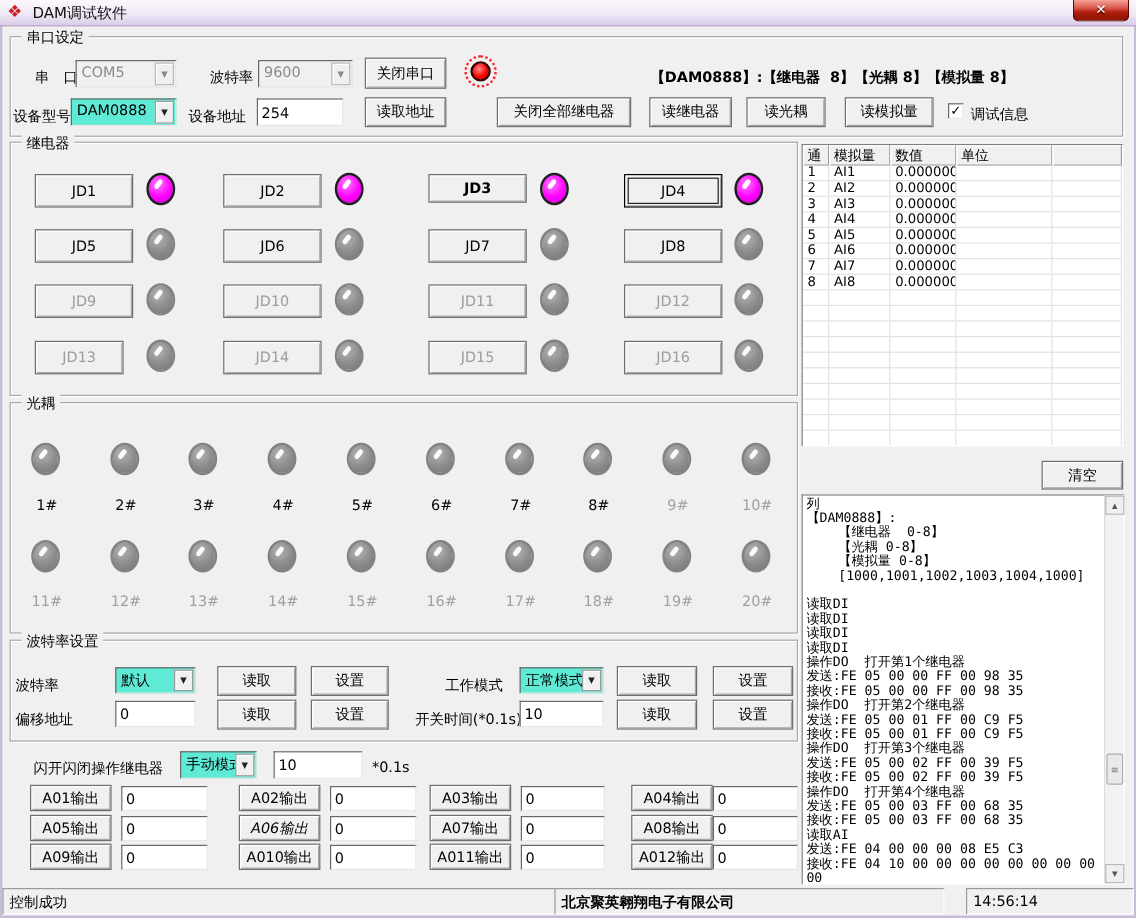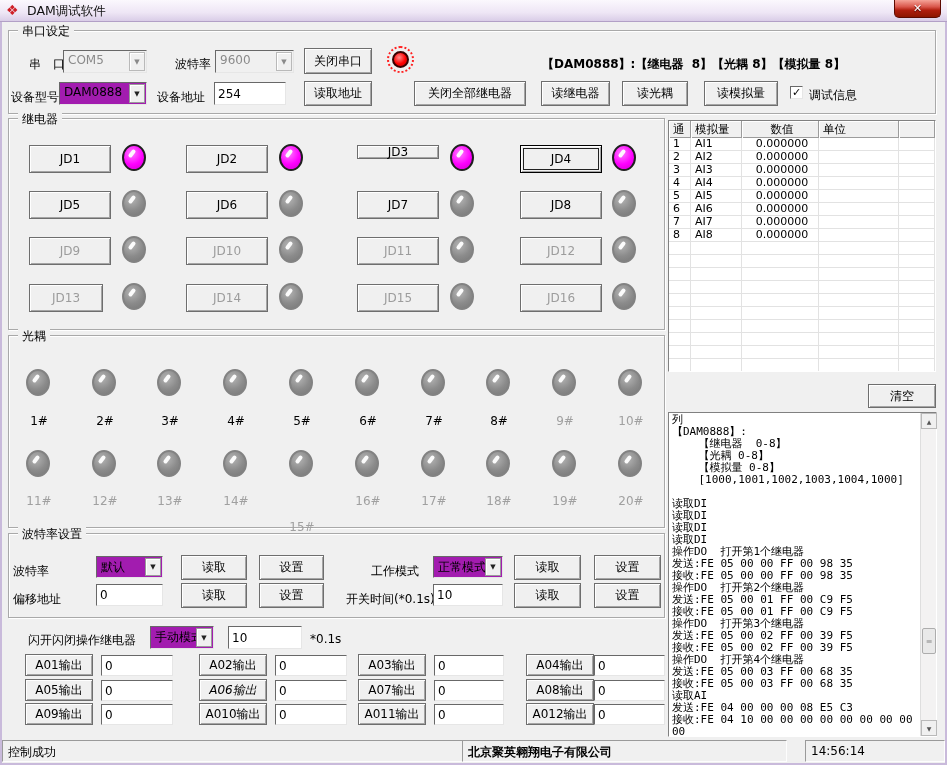--- a/index.html
+++ b/index.html
@@ -23,21 +23,21 @@
          box-shadow:inset 1px 1px 0 #fff, inset -1px -1px 0 #a5a5a5;
          font-size:12px; font-family:inherit; color:#000;
          display:flex; align-items:center; justify-content:center; cursor:default; white-space:pre; }
   .btn.dim { color:#9c9c9c; }
   .btn.focused { border-color:#000; outline:1px solid #222; outline-offset:-4px; }
   .lbl { position:absolute; font-size:12px; color:#000; white-space:pre; }
   .lbl.dim { color:#a0a0a0; }
   .bold { font-weight:bold; }
   .tbx { position:absolute; background:#fff; border:1px solid; border-color:#686868 #e6e6e6 #e6e6e6 #686868;
          font-size:12px; font-family:inherit; padding:1px 3px; color:#000; }
-  .combo { position:absolute; background:#a21caf; border:1px solid; border-color:#686868 #e6e6e6 #e6e6e6 #686868; }
+  .combo { position:absolute; background:#5eead4; border:1px solid; border-color:#686868 #e6e6e6 #e6e6e6 #686868; }
   .combo-text { position:absolute; left:4px; top:2px; font-size:12px; white-space:pre; }
   .combo-btn { position:absolute; right:1px; top:1px; bottom:1px; width:16px; background:#f0f0f0;
                border:1px solid #9a9a9a; box-shadow:inset 1px 1px 0 #fff;
                display:flex; align-items:center; justify-content:center; font-size:7px; color:#222; }
   .combo.disabled { background:#f0f0f0; }
   .combo.disabled .combo-text { color:#8a8a8a; }
   .combo.disabled .combo-btn { color:#8a8a8a; border-color:#b9b9b9; }
   .led { position:absolute; width:24px; height:27px; border-radius:50%;
          background:radial-gradient(circle at 38% 32%, #b4b4b4, #8b8b8b 55%, #787878);
          border:2px solid #828282; }
@@ -57,21 +57,21 @@
   
   .table { position:absolute; left:668px; top:120px; width:268px; height:252px; background:#fff;
            border:1px solid; border-color:#808080 #fff #fff #808080; overflow:hidden; }
   .thead { display:flex; height:17px; }
   .th { background:#f0f0f0; border-right:1px solid #9c9c9c;
         box-shadow:inset 1px 1px 0 #fff, inset 0 -1px 0 #9c9c9c;
         font-size:11.5px; padding:1px 0 0 4px; white-space:pre; }
   .tr { display:flex; height:13px; border-bottom:1px solid #e2e2e2; }
   .td { border-right:1px solid #e2e2e2; font-size:11px; line-height:12px; padding-left:4px;
         overflow:hidden; white-space:pre; }
-  .c0 { width:22px; } .c1 { width:51px; } .c2 { width:77px;text-align:center; } .c3 { width:80px; } .c4 { flex:1; }
+  .c0 { width:22px; } .c1 { width:51px; } .c2 { width:55px; } .c3 { width:80px; } .c4 { flex:1; }
   
   .log { position:absolute; left:668px; top:412px; width:269px; height:325px; background:#fff;
          border:1px solid; border-color:#808080 #fff #fff #808080; }
   .log-text { position:absolute; left:3px; top:1px; right:17px; bottom:1px;
               font:11px/12px "DejaVu Sans Mono","Liberation Mono",monospace;
               white-space:pre-wrap; overflow:hidden; color:#000; }
   .vscroll { position:absolute; right:0; top:0; bottom:0; width:16px; background:#f3f2f2; border-left:1px solid #dedede; }
   .scroll-btn { position:absolute; left:0; width:16px; height:16px; background:#f0f0f0;
                 border:1px solid #b9b9b9; font-size:6px; color:#555;
                 display:flex; align-items:center; justify-content:center; }
@@ -146,21 +146,21 @@
     <span class="lbl" style="left:800px;top:56px;">调试信息</span>
   </div>
 
   <div class="grp" style="left:8px;top:118px;width:657px;height:212px;">
     <span class="grp-label">继电器</span>
 
     <button class="btn" style="left:20px;top:26px;width:82px;height:28px;">JD1</button>
     <span class="led on" style="left:113px;top:25px;"></span>
     <button class="btn" style="left:177px;top:26px;width:82px;height:28px;">JD2</button>
     <span class="led on" style="left:270px;top:25px;"></span>
-    <button class="btn" style="left:348px;top:26px;width:82px;height:14px;">JD3</button>
+    <button class="btn" style="left:348px;top:26px;width:82px;height:24px;font-weight:bold;">JD3</button>
     <span class="led on" style="left:441px;top:25px;"></span>
     <button class="btn focused" style="left:511px;top:26px;width:82px;height:28px;">JD4</button>
     <span class="led on" style="left:603px;top:25px;"></span>
 
     <button class="btn" style="left:20px;top:72px;width:82px;height:28px;">JD5</button>
     <span class="led" style="left:113px;top:71px;"></span>
     <button class="btn" style="left:177px;top:72px;width:82px;height:28px;">JD6</button>
     <span class="led" style="left:270px;top:71px;"></span>
     <button class="btn" style="left:348px;top:72px;width:82px;height:28px;">JD7</button>
     <span class="led" style="left:441px;top:71px;"></span>
@@ -357,21 +357,21 @@
     <span class="led" style="left:346px;top:114px;"></span>
     <span class="led" style="left:412px;top:114px;"></span>
     <span class="led" style="left:477px;top:114px;"></span>
     <span class="led" style="left:543px;top:114px;"></span>
     <span class="led" style="left:609px;top:114px;"></span>
 
     <span class="lbl dim" style="left:10px;top:158px;width:40px;text-align:center;">11#</span>
     <span class="lbl dim" style="left:76px;top:158px;width:40px;text-align:center;">12#</span>
     <span class="lbl dim" style="left:141px;top:158px;width:40px;text-align:center;">13#</span>
     <span class="lbl dim" style="left:207px;top:158px;width:40px;text-align:center;">14#</span>
-    <span class="lbl dim" style="left:273px;top:158px;width:40px;text-align:center;margin-top:26px;">15#</span>
+    <span class="lbl dim" style="left:273px;top:158px;width:40px;text-align:center;">15#</span>
     <span class="lbl dim" style="left:339px;top:158px;width:40px;text-align:center;">16#</span>
     <span class="lbl dim" style="left:405px;top:158px;width:40px;text-align:center;">17#</span>
     <span class="lbl dim" style="left:470px;top:158px;width:40px;text-align:center;">18#</span>
     <span class="lbl dim" style="left:536px;top:158px;width:40px;text-align:center;">19#</span>
     <span class="lbl dim" style="left:602px;top:158px;width:40px;text-align:center;">20#</span>
   </div>
 
   <div class="grp" style="left:8px;top:533px;width:657px;height:85px;">
     <span class="grp-label">波特率设置</span>
 

